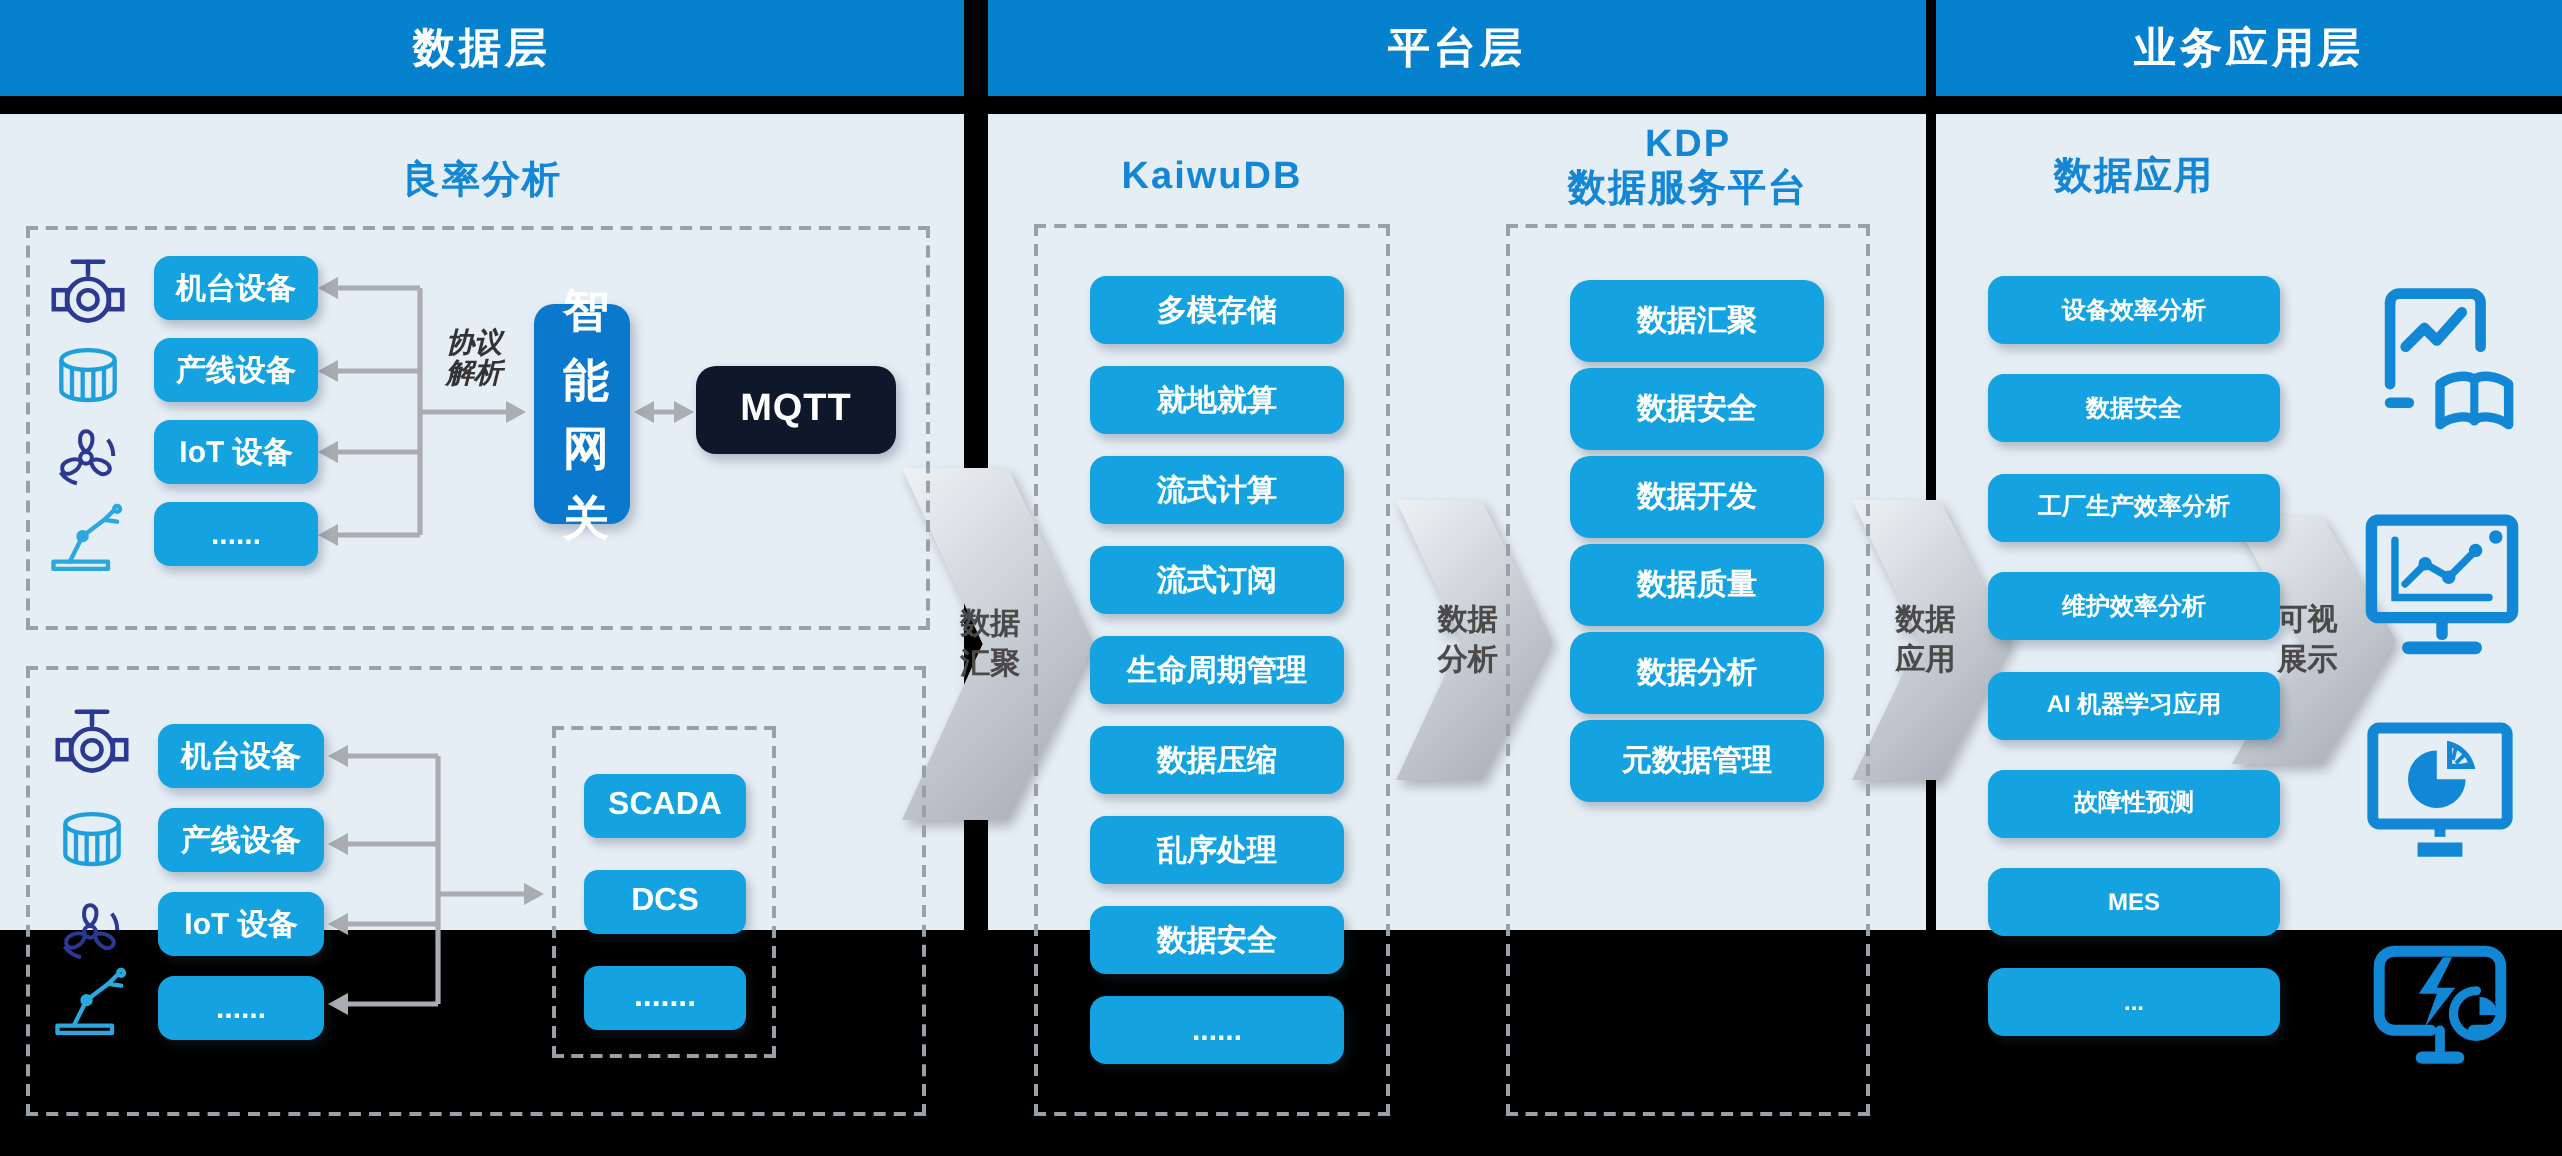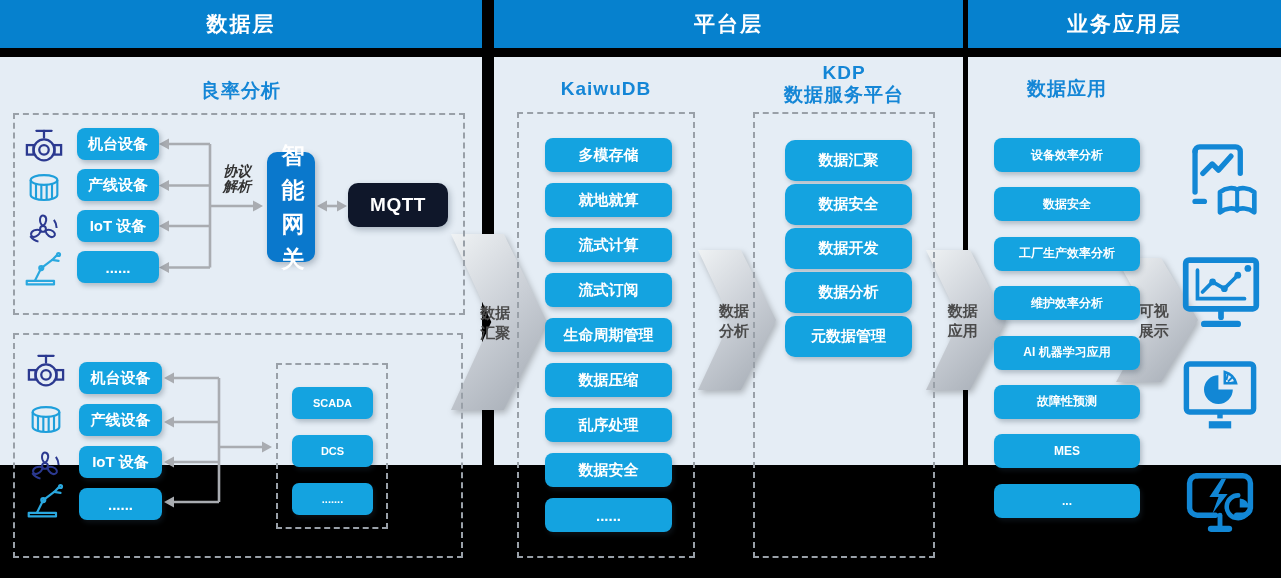--- a/index.html
+++ b/index.html
@@ -23,21 +23,21 @@
   }
   .dashed-box { position:absolute; border:2px dashed #99A0A8; z-index:3; pointer-events:none; }
   .vlist { position:absolute; display:flex; flex-direction:column; z-index:4; }
   .btn {
     display:flex; align-items:center; justify-content:center;
     background:#14A3E0; color:#fff; font-weight:bold; border-radius:8px;
     box-shadow:2px 3px 5px rgba(40,60,80,.28); text-align:center;
   }
   .dev  .btn { width:82px;  flex:0 0 32px; font-size:15px; }
   .dev2 .btn { width:83px;  flex:0 0 32px; font-size:15px; }
-  .sys  .btn { width:81px;  flex:0 0 32px; font-size:11px; border-radius:7px; }
+  .sys  .btn { width:81px;  flex:0 0 32px; font-size:16px; border-radius:7px; }
   .kaiwu .btn{ width:127px; flex:0 0 34px; font-size:15px; }
   .kdp  .btn { width:127px; flex:0 0 41px; font-size:15px; border-radius:10px; }
   .apps .btn { width:146px; flex:0 0 34px; font-size:12px; }
   .gateway {
     position:absolute; background:#0A78CC; border-radius:10px; color:#fff;
     display:flex; align-items:center; justify-content:center; z-index:4;
     box-shadow:2px 3px 6px rgba(40,60,80,.3);
   }
   .gateway .vtext { width:19px; font-size:23px; font-weight:bold; line-height:1.5; word-break:break-all; text-align:center; }
   .mqtt {
@@ -228,20 +228,21 @@
         <div class="btn">乱序处理</div>
         <div class="btn">数据安全</div>
         <div class="btn">......</div>
       </div>
 
     <div class="dashed-box" style="left:259px;top:55px;width:182px;height:446px"></div>
     <div class="vlist kdp" style="left:291px;top:83px;gap:3px">
         <div class="btn">数据汇聚</div>
         <div class="btn">数据安全</div>
         <div class="btn">数据开发</div>
+        <div class="btn">数据质量</div>
         <div class="btn">数据分析</div>
         <div class="btn">元数据管理</div>
       </div>
   </div>
 </section>
 
 <section class="panel" style="left:968px;width:313px">
   <header class="phead">
     <span>业务应用层</span>
   </header>

